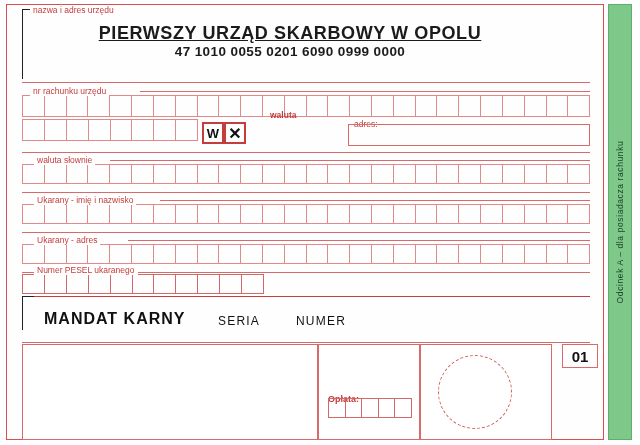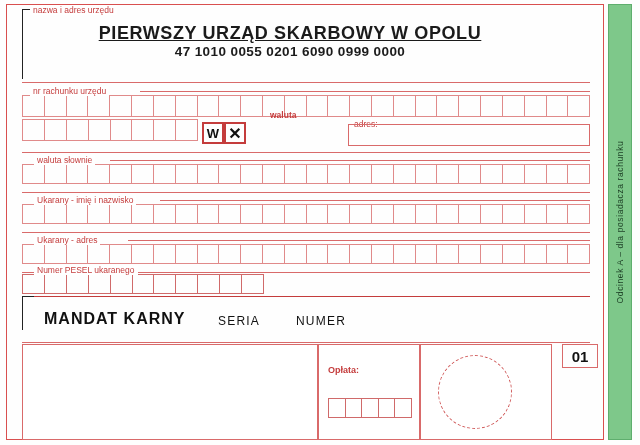--- a/index.html
+++ b/index.html
@@ -444,21 +444,21 @@
 
   <div class="mandat">MANDAT  KARNY</div>
   <div class="seria">SERIA</div>
   <div class="numer">NUMER</div>
 
   <div class="hrule" style="left:22px; top:342px; width:568px;"></div>
 
   <div class="panel" style="left:22px; top:344px; width:296px; height:96px;"></div>
 
   <div class="panel" style="left:318px; top:344px; width:102px; height:96px;"></div>
-  <div class="oplata" style="left:328px; top:365px;">Opłata:</div>
+  <div class="oplata" style="left:328px; top:394px;">Opłata:</div>
   <div class="comb dark" id="comb-fee" style="left:328px; top:398px; width:84px; height:20px;">
       <div class="cell" style="flex: 1 1 0px;"></div>
       <div class="cell" style="flex: 1 1 0px;"></div>
       <div class="cell" style="flex: 1 1 0px;"></div>
       <div class="cell" style="flex: 1 1 0px;"></div>
       <div class="cell" style="flex: 1 1 0px;"></div>
     </div>
 
   <div class="panel" style="left:420px; top:344px; width:132px; height:96px;"></div>
   <div class="stamp-circle" style="left:438px; top:355px; width:74px; height:74px;"></div>

